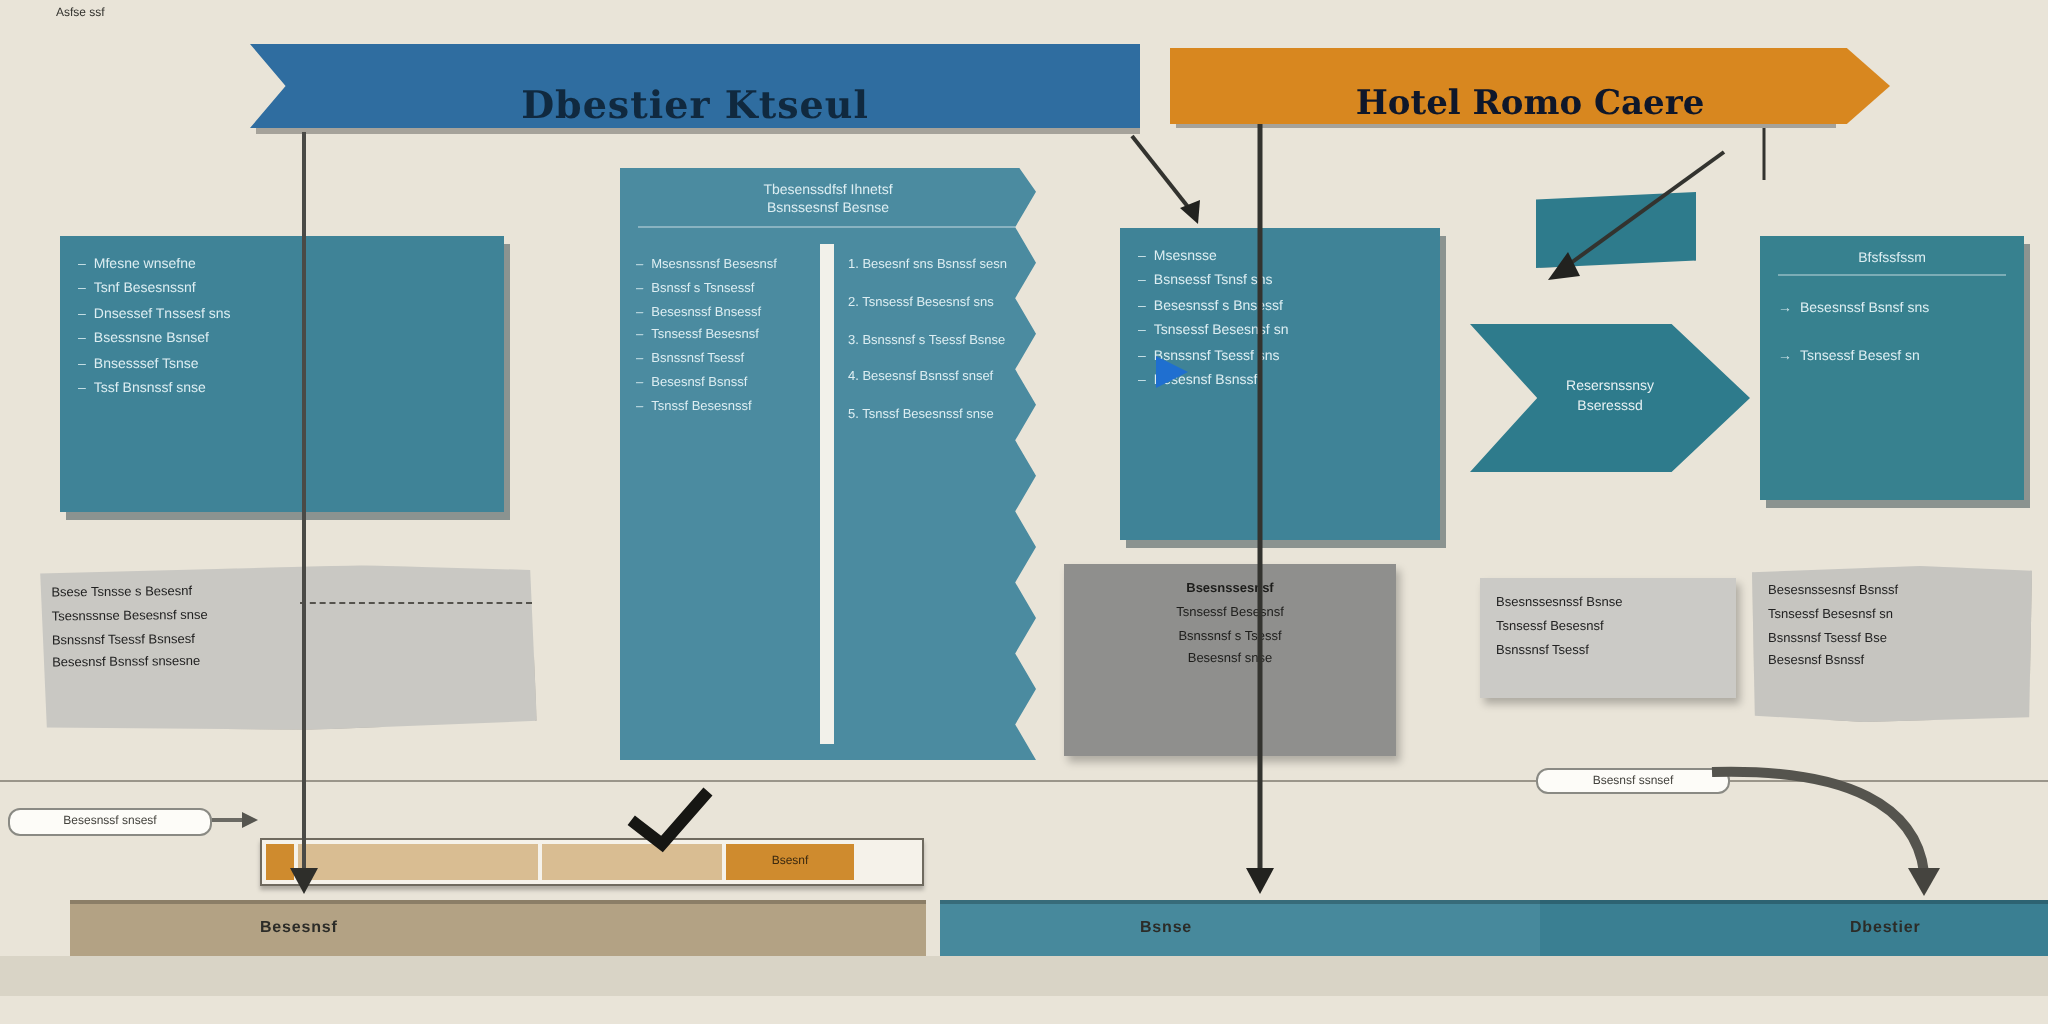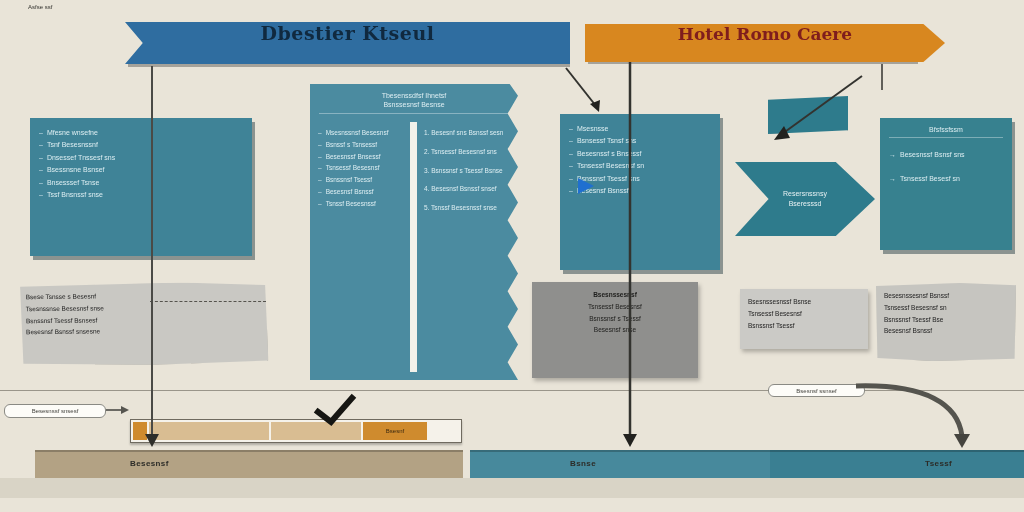--- a/index.html
+++ b/index.html
@@ -1,24 +1,24 @@
 <!DOCTYPE html>
 <html><head>
 <meta charset="utf-8">
 <style>
   html,body{margin:0;padding:0;}
   #canvas{position:relative;width:1024px;height:512px;background:#e9e4d8;overflow:hidden;
           font-family:"Liberation Sans",sans-serif;}
   .abs{position:absolute;}
   
-  .banner{display:flex;align-items:flex-start;justify-content:center;
+  .banner{display:flex;align-items:flex-end;justify-content:center;
           font-family:"DejaVu Serif",serif;font-weight:bold;}
   .banner-blue{background:#2f6da0;color:#10293f;clip-path:polygon(0 0,100% 0,100% 100%,0 100%,4% 50%);
                font-size:19px;letter-spacing:.5px;}
-  .banner-orange{background:#d8871f;color:#7f1d1d;clip-path:polygon(0 0,94% 0,100% 50%,94% 100%,0 100%);
+  .banner-orange{background:#d8871f;color:#0f172a;clip-path:polygon(0 0,94% 0,100% 50%,94% 100%,0 100%);
                  font-size:17px;}
   .banner-shadow{background:rgba(40,40,40,.35);}
   
   .tpanel{background:#3f8397;color:#ddeef2;box-shadow:3px 4px 0 rgba(25,48,58,.45);
           font-size:7px;line-height:1.35;padding:7px 9px;box-sizing:border-box;}
   .prow{display:flex;gap:4px;margin:3px 0;align-items:flex-start;}
   .mk{flex:0 0 auto;opacity:.9;}
   .tx{flex:1 1 auto;}
   .phead{text-align:center;font-size:7px;margin-bottom:4px;border-bottom:1px solid rgba(255,255,255,.35);
          padding-bottom:3px;}
@@ -239,21 +239,21 @@
     </div>
   </div>
 
   <div class="abs tl-seg" style="left:35px;width:428px;background:#b3a284;">
     <span class="tl-label" style="left:95px;">Besesnsf</span>
   </div>
   <div class="abs tl-seg" style="left:470px;width:300px;background:#47899c;">
     <span class="tl-label" style="left:100px;">Bsnse</span>
   </div>
   <div class="abs tl-seg" style="left:770px;width:254px;background:#3a7f92;">
-    <span class="tl-label" style="left:155px;">Tsessf</span>
+    <span class="tl-label" style="left:155px;">Dbestier</span>
   </div>
   <div class="abs" style="left:0;top:478px;width:1024px;height:20px;background:#d9d4c6;"></div>
 
   <svg class="abs" style="left:0;top:0;z-index:6;pointer-events:none;" width="1024" height="512" viewBox="0 0 1024 512">
     <line x1="152" y1="66" x2="152" y2="436" stroke="#4a4a46" stroke-width="2"></line>
     <polygon points="145,434 159,434 152,447" fill="#2e2e2a"></polygon>
     <line x1="630" y1="62" x2="630" y2="436" stroke="#33332f" stroke-width="2.5"></line>
     <polygon points="623,434 637,434 630,447" fill="#22221f"></polygon>
     <line x1="566" y1="68" x2="596" y2="106" stroke="#33332f" stroke-width="2"></line>
     <polygon points="590,104 600,100 599,112" fill="#22221f"></polygon>

